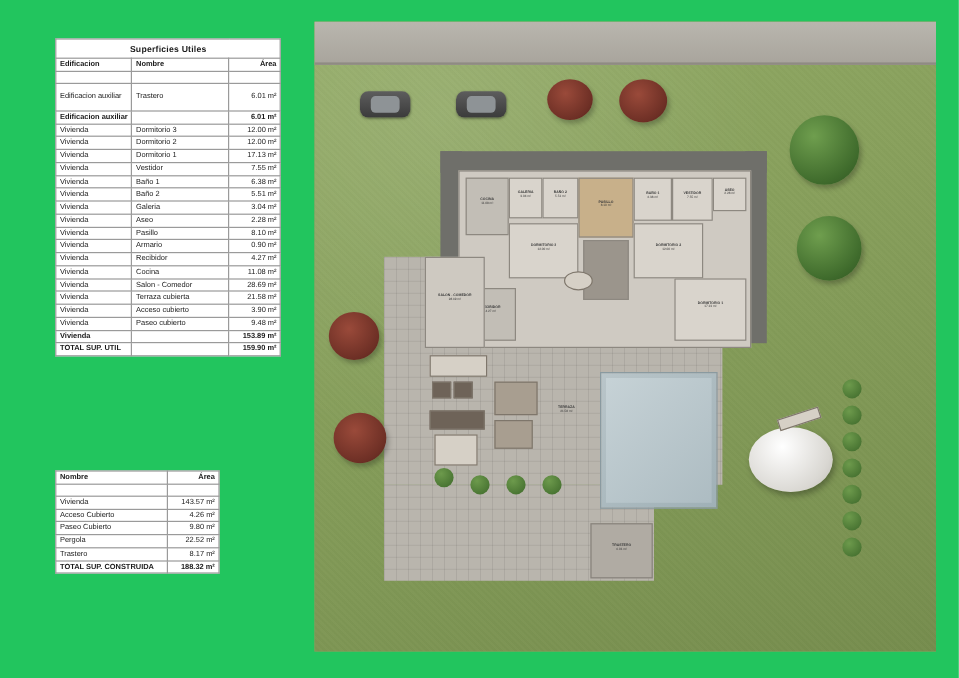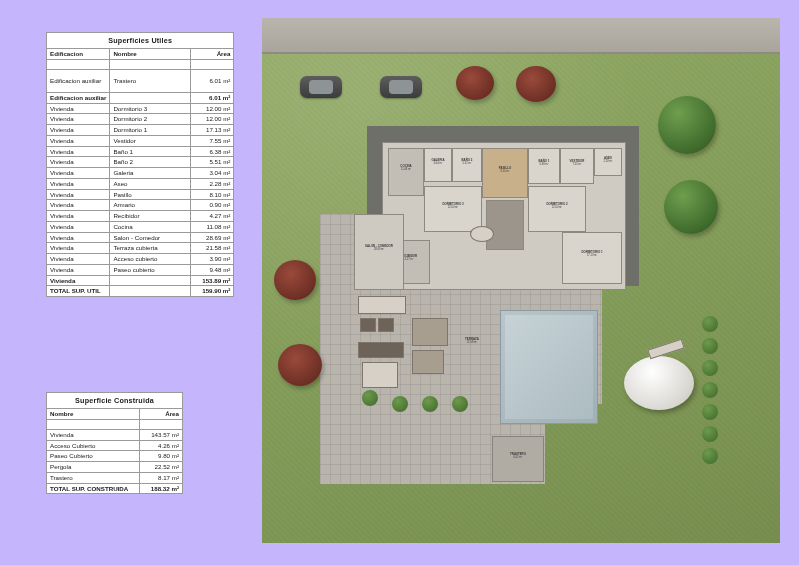--- a/index.html
+++ b/index.html
@@ -1,17 +1,17 @@
 <!DOCTYPE html>
 <html><head>
 <meta charset="utf-8">
 <style>
   html,body{margin:0;padding:0;background:#ffffff;}
   body{width:799px;height:565px;overflow:hidden;font-family:"Liberation Sans",sans-serif;}
-  #page{position:relative;width:799px;height:565px;background:#c4b5fd;text-decoration:underline;}
+  #page{position:relative;width:799px;height:565px;background:#22c55e;text-decoration:underline;}
 
   
   .tbl{position:absolute;border-collapse:collapse;background:#fff;font-size:6.2px;color:#1a1a1a;}
   .tbl td,.tbl th{border:0.6px solid #9a9a9a;padding:1px 3px;line-height:1.25;white-space:nowrap;}
   .tbl .title{font-weight:bold;text-align:center;font-size:7.2px;padding:3px 0;letter-spacing:.2px;}
   .tbl .hdr td{font-weight:bold;font-size:6.2px;}
   .c-edif{width:48px;}
   .c-nombre{width:74px;}
   .c-area{width:36px;text-align:right;}
   .bold td{font-weight:bold;}
@@ -195,23 +195,20 @@
         <tr class="bold">
           <td class="c-edif">TOTAL SUP. UTIL</td>
           <td class="c-nombre"></td>
           <td class="c-area">159.90 m²</td>
         </tr>
       </tbody>
   </table>
 
   <table class="tbl t2" id="tbl2" style="left:46px;top:392px;">
     <tbody id="tbl2-body">
-        <tr>
-          <td class="title" colspan="2">Superficie Construida</td>
-        </tr>
         <tr class="hdr">
           <td class="c-nombre2">Nombre</td>
           <td class="c-area2">Área</td>
         </tr>
         <tr class="blank">
           <td></td>
           <td></td>
         </tr>
         <tr class="">
           <td class="c-nombre2">Vivienda</td>

